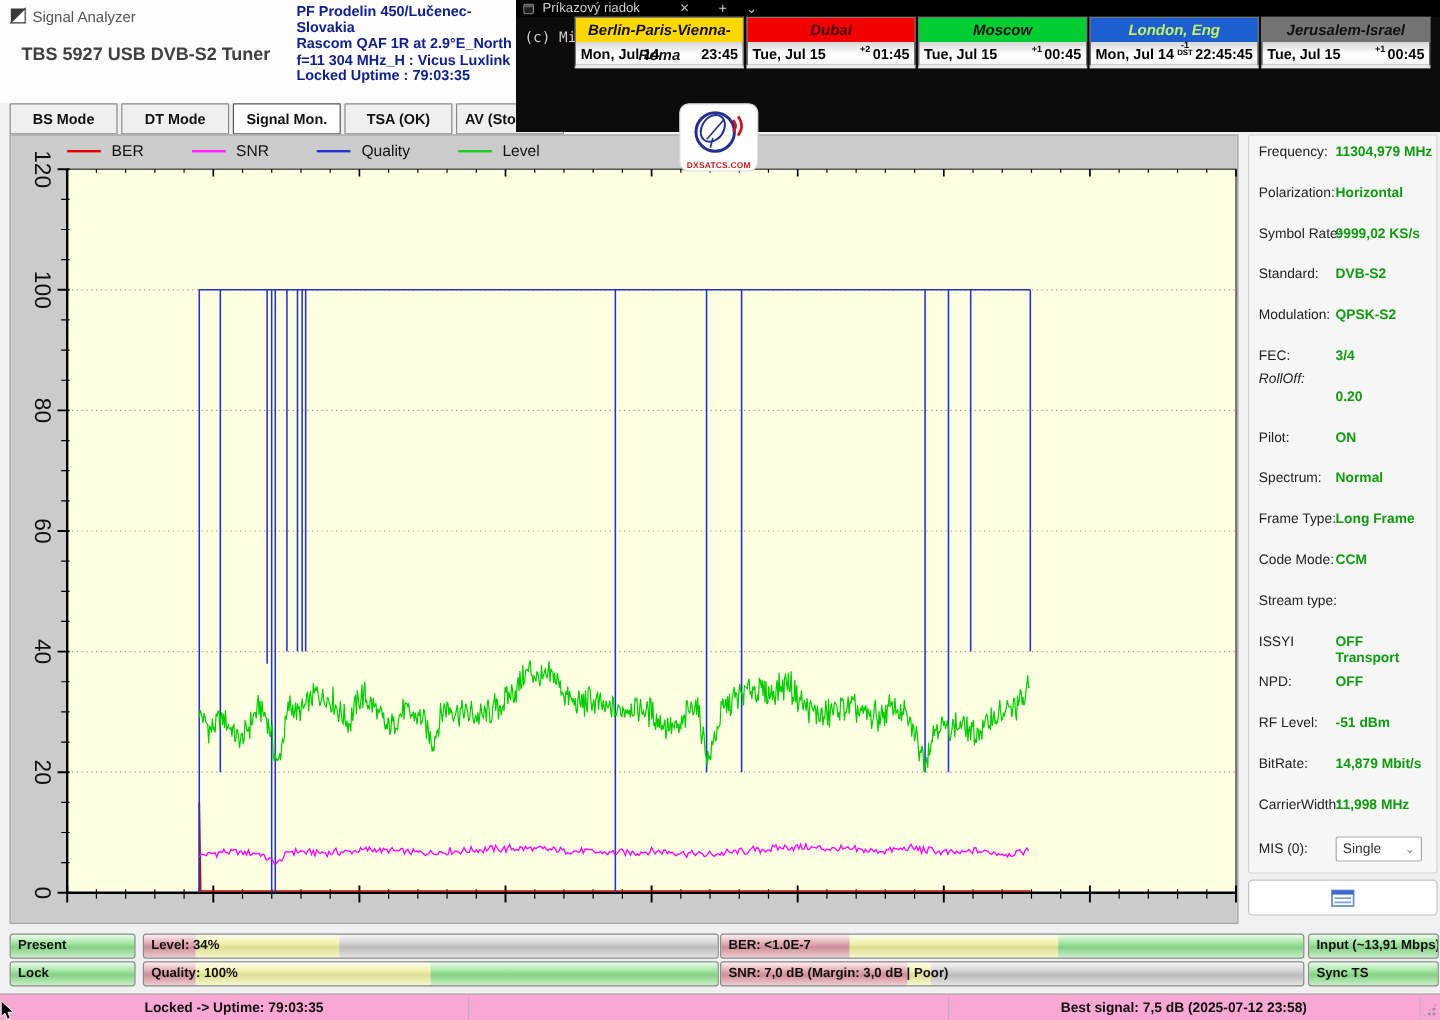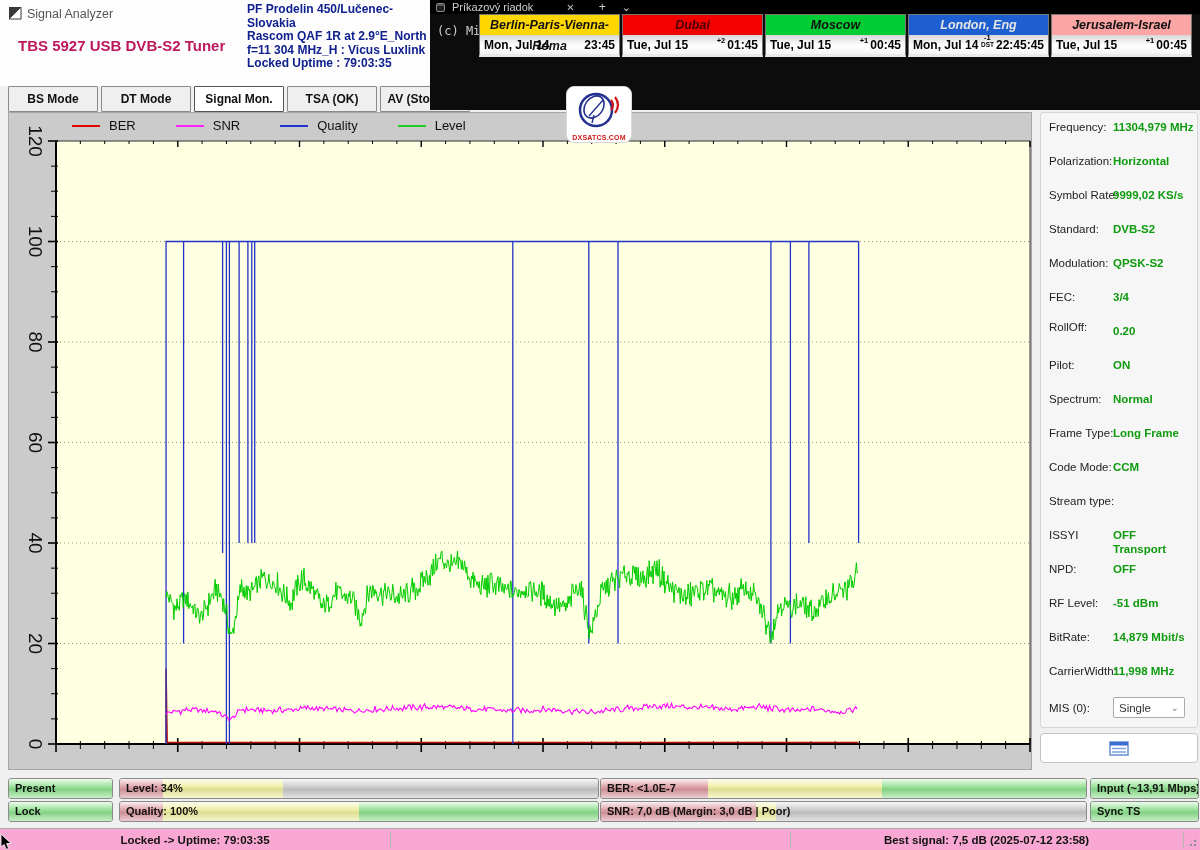--- a/index.html
+++ b/index.html
@@ -4,36 +4,36 @@
 <style>
   html,body{margin:0;padding:0}
   body{width:1200px;height:850px;position:relative;background:#f0f0f0;
        font-family:"Liberation Sans",sans-serif;overflow:hidden;color:#111}
   .abs{position:absolute}
 
   
   #header-block{left:0;top:0;width:432px;height:86px;background:#fdfdfd}
   #titlebar-title{left:27px;top:7px;font-size:12.5px;color:#555}
   #app-icon{left:8px;top:6px}
-  #tuner-title{left:18px;top:37px;font-size:15px;font-weight:bold;color:#be185d}
+  #tuner-title{left:18px;top:37px;font-size:15px;font-weight:bold;color:#404040}
   #tuner-sub{left:31px;top:59px;font-size:11.5px;color:#111}
   #info-block{left:247px;top:3px;width:186px;font-size:12px;font-weight:bold;
               color:#10208f;line-height:13.5px}
 
   
   #tabrow{left:8px;top:86px;display:flex;gap:3px}
   .tab{width:88px;height:24px;background:#efefef;border:1px solid #8a8a8a;
        font-weight:bold;font-size:12px;display:flex;align-items:center;justify-content:center;
        overflow:hidden;white-space:nowrap;border-radius:1px}
   .tab.active{background:#ffffff;border-color:#555}
 
   
   #chartbox{left:8px;top:112px;width:1024px;height:658px;background:#cbcbcb;
             border:1px solid #a6a6a6;box-sizing:border-box}
-  #legend{position:absolute;left:0;top:5px;right:0;display:flex;padding-left:63px;
+  #legend{position:absolute;left:0;top:5px;right:0;display:flex;padding-left:47px;
           gap:40px;align-items:center}
   .legitem{display:flex;align-items:center;gap:9px;font-size:13px;color:#111}
   .legswatch{width:28px;height:2px}
 
   
   #rightpanel{left:1040px;top:112px;width:158px;height:616px;background:#f6f6f6;
               border:1px solid #d5d5d5;border-radius:3px;box-sizing:border-box}
   .prow-label{position:absolute;left:8px;font-size:11.5px;color:#222}
   .prow-value{position:absolute;left:72px;font-size:11.5px;font-weight:bold;color:#0f9b0f}
   #mis-select{position:absolute;left:72px;width:72px;height:21px;background:#fff;
@@ -279,21 +279,21 @@
     <div class="prow-label" style="top: 42px;">Polarization:</div>
     <div class="prow-value" style="top: 42px;">Horizontal</div>
     <div class="prow-label" style="top: 76px;">Symbol Rate:</div>
     <div class="prow-value" style="top: 76px;">9999,02 KS/s</div>
     <div class="prow-label" style="top: 110px;">Standard:</div>
     <div class="prow-value" style="top: 110px;">DVB-S2</div>
     <div class="prow-label" style="top: 144px;">Modulation:</div>
     <div class="prow-value" style="top: 144px;">QPSK-S2</div>
     <div class="prow-label" style="top: 178px;">FEC:</div>
     <div class="prow-value" style="top: 178px;">3/4</div>
-    <div class="prow-label" style="top: 208px;">RollOff:</div>
+    <div class="prow-label" style="top: 197px; font-style: italic;">RollOff:</div>
     <div class="prow-value" style="top: 212px;">0.20</div>
     <div class="prow-label" style="top: 246px;">Pilot:</div>
     <div class="prow-value" style="top: 246px;">ON</div>
     <div class="prow-label" style="top: 280px;">Spectrum:</div>
     <div class="prow-value" style="top: 280px;">Normal</div>
     <div class="prow-label" style="top: 314px;">Frame Type:</div>
     <div class="prow-value" style="top: 314px;">Long Frame</div>
     <div class="prow-label" style="top: 348px;">Code Mode:</div>
     <div class="prow-value" style="top: 348px;">CCM</div>
     <div class="prow-label" style="top: 382px;">Stream type:</div>
@@ -416,31 +416,31 @@
       <div class="clock-h" style="background: rgb(0, 204, 51); color: rgb(17, 17, 17);">Moscow</div>
       <div class="clock-b">
         <span>Tue, Jul 15</span>
         <span class="clk-right">
           <span class="clk-off"><span>+1</span></span>
           <span>00:45</span>
         </span>
       </div>
     </div>
     <div class="clock">
-      <div class="clock-h" style="background: rgb(29, 95, 208); color: #e5e5e5;">London, Eng</div>
+      <div class="clock-h" style="background: rgb(29, 95, 208); color: #bef264;">London, Eng</div>
       <div class="clock-b">
         <span>Mon, Jul 14</span>
         <span class="clk-right">
           <span class="clk-off"><span>-1</span><span class="lbl">DST</span></span>
           <span>22:45:45</span>
         </span>
       </div>
     </div>
     <div class="clock">
-      <div class="clock-h" style="background: #fca5a5; color: rgb(17, 17, 17);">Jerusalem-Israel</div>
+      <div class="clock-h" style="background: #737373; color: rgb(17, 17, 17);">Jerusalem-Israel</div>
       <div class="clock-b">
         <span>Tue, Jul 15</span>
         <span class="clk-right">
           <span class="clk-off"><span>+1</span></span>
           <span>00:45</span>
         </span>
       </div>
     </div>
   </div>
 

